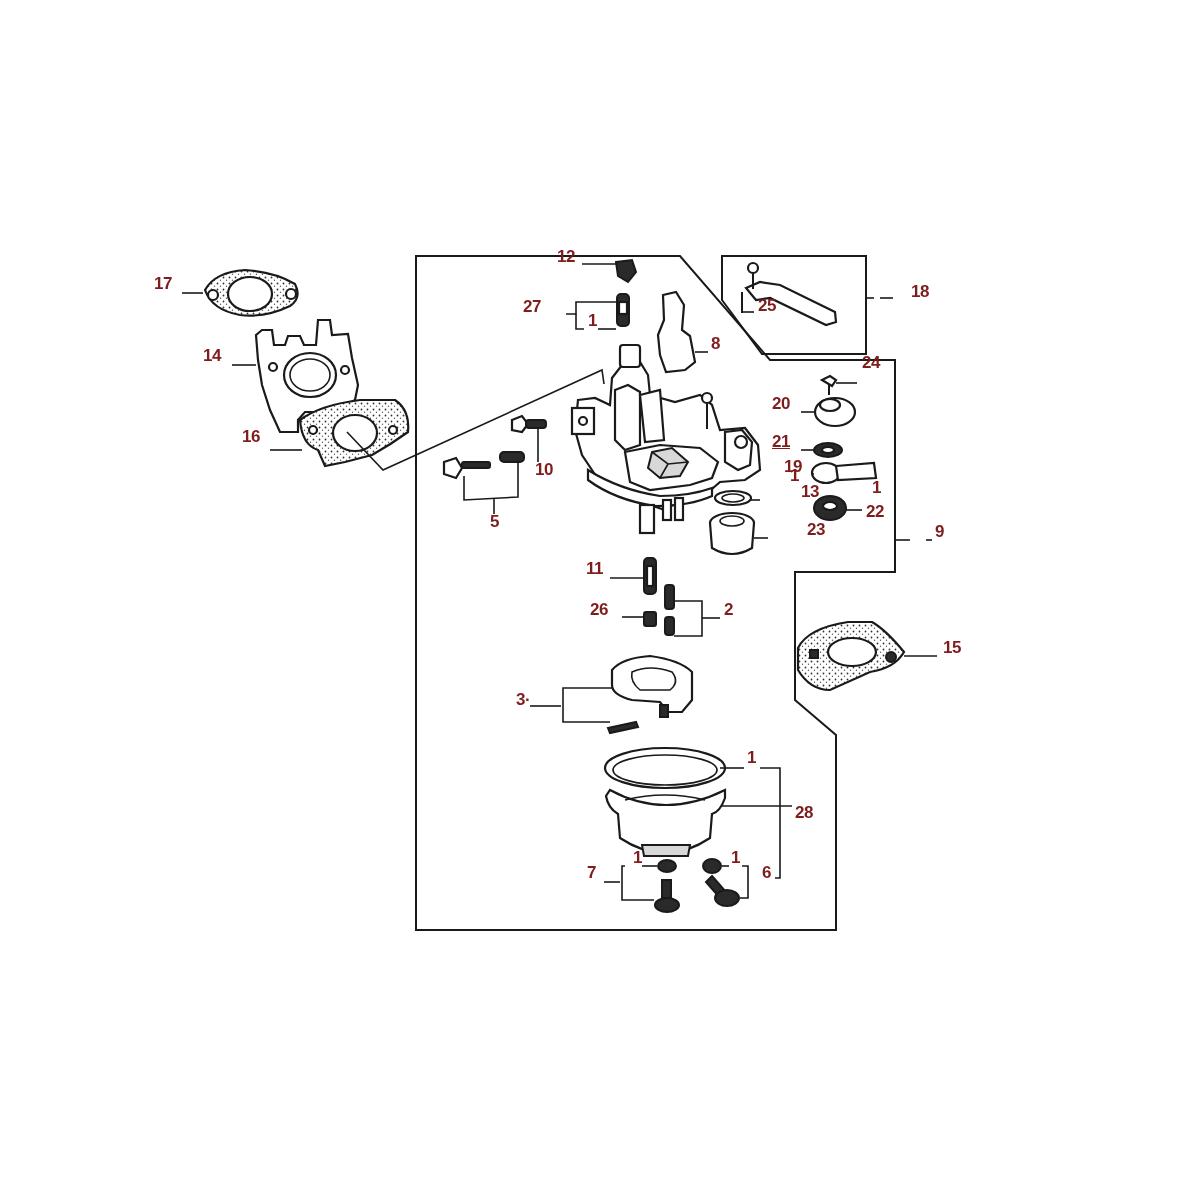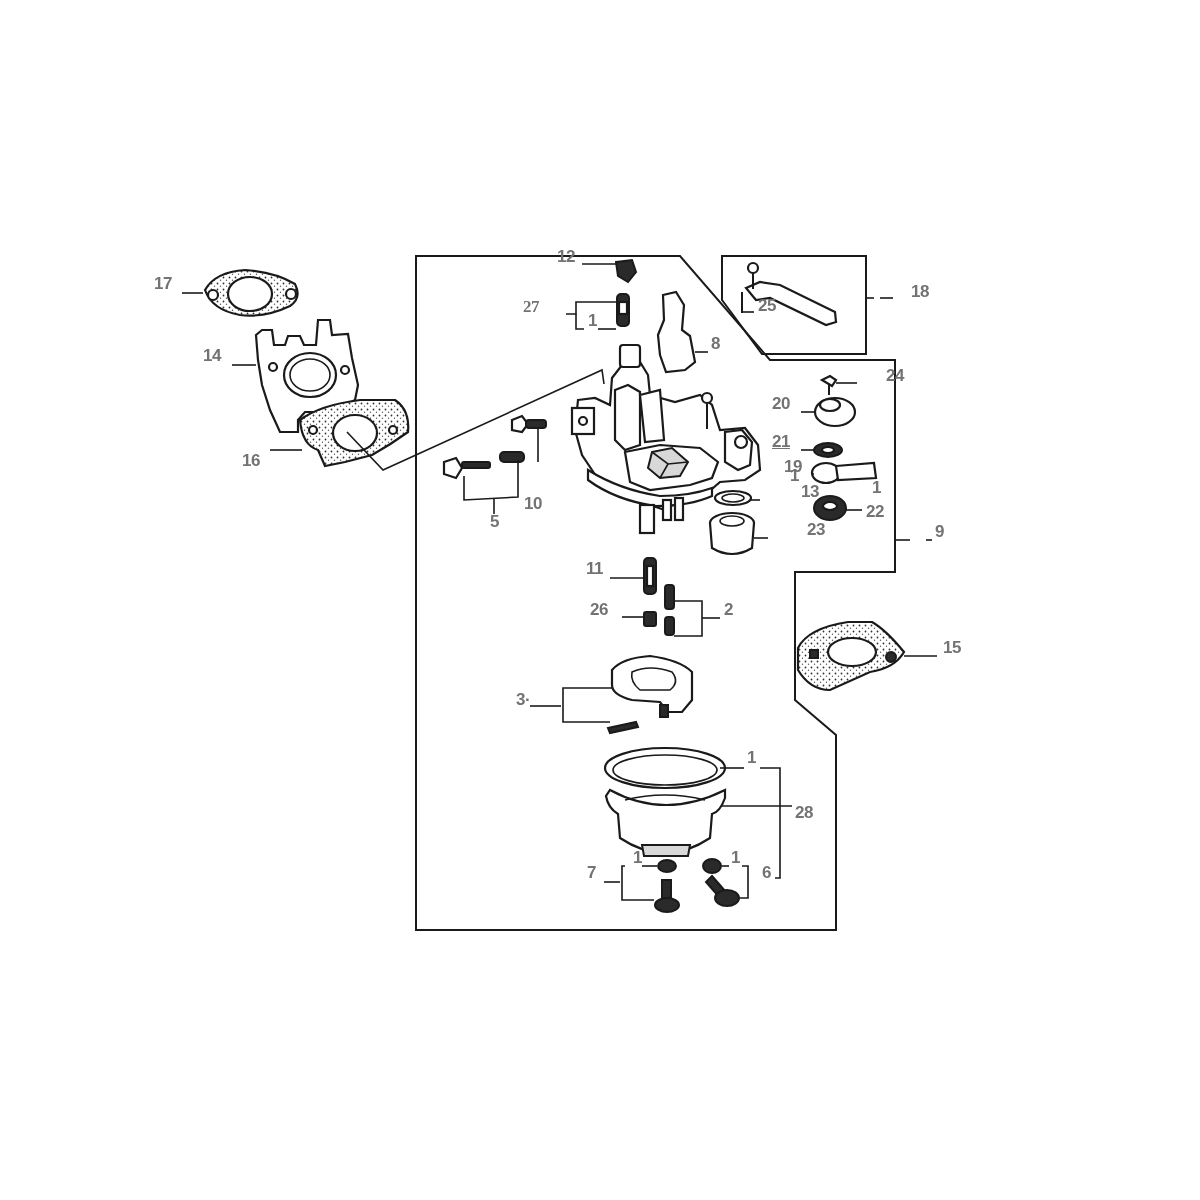--- a/index.html
+++ b/index.html
@@ -4,21 +4,21 @@
   <style>
     html, body { margin: 0; padding: 0; background: #ffffff; }
     body { width: 1200px; height: 1200px; position: relative; overflow: hidden; font-family: "Liberation Sans", sans-serif; }
     #diagram { position: absolute; left: 0; top: 0; width: 1200px; height: 1200px; }
     .ln { stroke: #1a1a1a; stroke-width: 2; fill: none; stroke-linecap: square; }
     .thin { stroke: #1a1a1a; stroke-width: 1.6; fill: none; }
     .part { stroke: #1a1a1a; stroke-width: 2.2; fill: #ffffff; }
     .part-dark { stroke: #1a1a1a; stroke-width: 2; fill: #2a2a2a; }
     .part-grey { stroke: #1a1a1a; stroke-width: 2; fill: #d8d8d8; }
     .dotfill { stroke: #1a1a1a; stroke-width: 2.2; fill: url(#stipple); }
-    .lbl { position: absolute; font-family: "Liberation Sans", sans-serif; font-weight: bold; font-size: 17px; color: #737373; line-height: 1; white-space: nowrap; letter-spacing: -0.5px; }
+    .lbl { position: absolute; font-family: "Liberation Sans", sans-serif; font-weight: bold; font-size: 17px; color: #7f1d1d; line-height: 1; white-space: nowrap; letter-spacing: -0.5px; }
   </style>
 </head>
 <body>
 
 <svg id="diagram" viewBox="0 0 1200 1200" xmlns="http://www.w3.org/2000/svg">
   <defs>
     <pattern id="stipple" width="6" height="6" patternUnits="userSpaceOnUse">
       <rect width="6" height="6" fill="#ffffff"></rect>
       <circle cx="1.5" cy="1.5" r="0.9" fill="#333"></circle>
       <circle cx="4.5" cy="4.2" r="0.7" fill="#555"></circle>
@@ -206,38 +206,38 @@
     <path class="part-dark" d="M712,876 L726,892 L720,898 L706,882 Z"></path>
     <ellipse class="part-dark" cx="727" cy="898" rx="12" ry="8"></ellipse>
     <line class="thin" x1="722" y1="866" x2="729" y2="866"></line>
     <polyline class="thin" points="742,866 748,866 748,898 740,898"></polyline>
   </g>
 </svg>
 
 <div id="labels">
     <span class="lbl" style="left: 154px; top: 275px;">17</span>
     <span class="lbl" style="left: 203px; top: 347px;">14</span>
-    <span class="lbl" style="left: 242px; top: 452px;">16</span>
+    <span class="lbl" style="left: 242px; top: 428px;">16</span>
     <span class="lbl" style="left: 557px; top: 248px;">12</span>
-    <span class="lbl" style="left: 523px; top: 298px; font-family: Liberation Serif, serif;">27</span>
+    <span class="lbl" style="left: 523px; top: 298px;">27</span>
     <span class="lbl" style="left: 588px; top: 312px;">1</span>
     <span class="lbl" style="left: 711px; top: 335px;">8</span>
     <span class="lbl" style="left: 899px; top: 283px; margin-left: 12px;">18</span>
     <span class="lbl" style="left: 758px; top: 297px;">25</span>
-    <span class="lbl" style="left: 862px; top: 367px; margin-left: 24px;">24</span>
+    <span class="lbl" style="left: 862px; top: 354px;">24</span>
     <span class="lbl" style="left: 772px; top: 395px; text-align: right;">20</span>
     <span class="lbl" style="left: 772px; top: 433px; text-decoration: underline;">21</span>
     <span class="lbl" style="left: 784px; top: 458px; text-align: right;">19</span>
     <span class="lbl" style="left: 790px; top: 467px;">1</span>
     <span class="lbl" style="left: 762px; top: 483px; margin-left: 39px;">13</span>
     <span class="lbl" style="left: 872px; top: 479px;">1</span>
     <span class="lbl" style="left: 866px; top: 503px;">22</span>
     <span class="lbl" style="left: 807px; top: 521px; text-align: right;">23</span>
     <span class="lbl" style="left: 935px; top: 523px;">9</span>
-    <span class="lbl" style="left: 524px; top: 461px; margin-top: 34px;">10</span>
+    <span class="lbl" style="left: 535px; top: 461px;">10</span>
     <span class="lbl" style="left: 490px; top: 513px;">5</span>
     <span class="lbl" style="left: 586px; top: 560px;">11</span>
     <span class="lbl" style="left: 590px; top: 601px;">26</span>
     <span class="lbl" style="left: 724px; top: 601px;">2</span>
     <span class="lbl" style="left: 943px; top: 639px;">15</span>
     <span class="lbl" style="left: 516px; top: 691px;">3·</span>
     <span class="lbl" style="left: 747px; top: 749px;">1</span>
     <span class="lbl" style="left: 795px; top: 790px; margin-top: 14px;">28</span>
     <span class="lbl" style="left: 587px; top: 864px;">7</span>
     <span class="lbl" style="left: 633px; top: 849px;">1</span>

